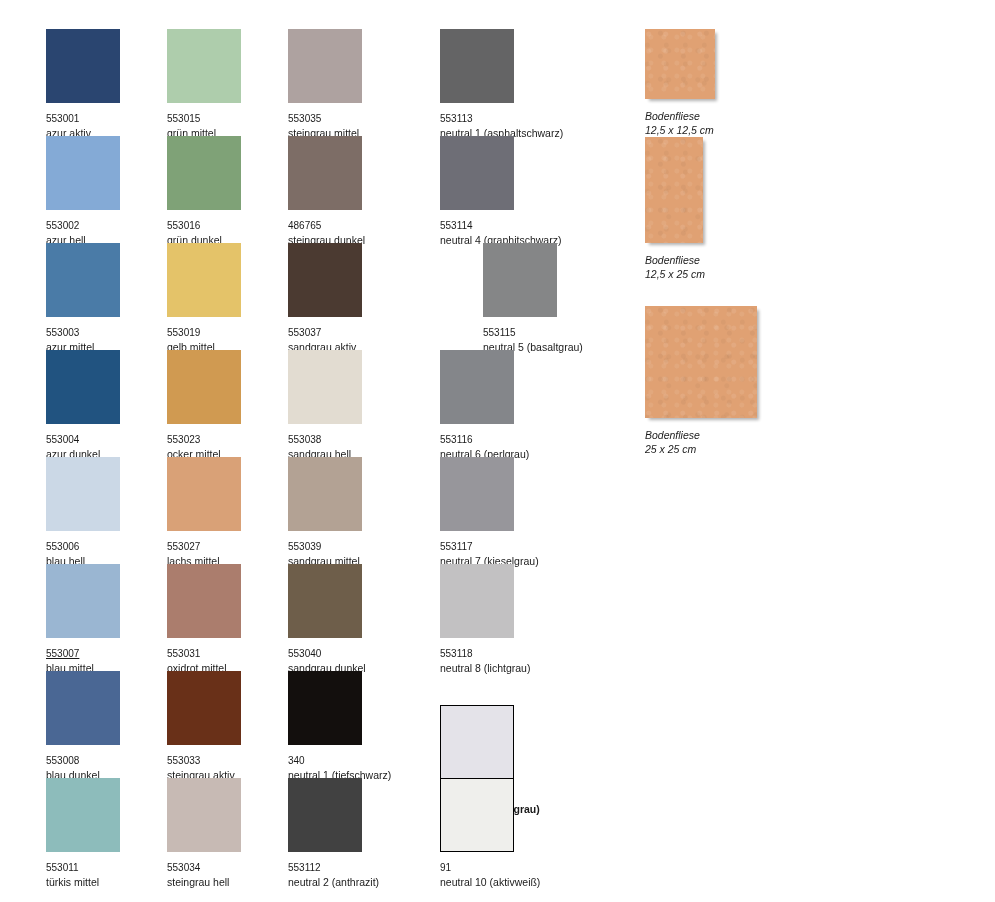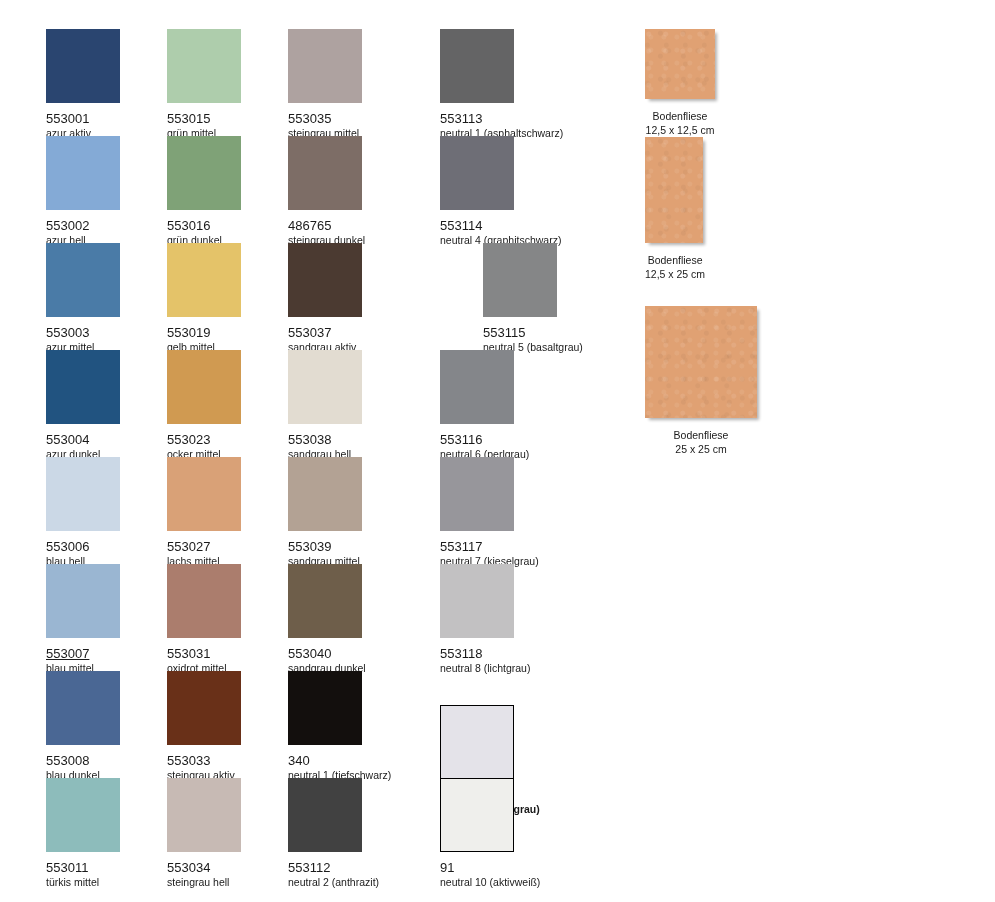--- a/index.html
+++ b/index.html
@@ -43,21 +43,21 @@
     width: 74px;
     height: 74px;
     display: block;
     box-sizing: border-box;
   }
   .swatch-chip.bordered {
     border: 1px solid #000000;
   }
 
   .swatch-code {
-    font-size: 13px;
+    font-size: 10px;
     line-height: 13px;
     margin-top: 9px;
     white-space: nowrap;
     color: #1a1a1a;
   }
   .swatch-name {
     font-size: 10.5px;
     line-height: 13px;
     margin-top: 2px;
     white-space: nowrap;
@@ -81,25 +81,25 @@
     background-image:
       radial-gradient(circle at 22% 30%, rgba(255,255,255,0.09) 0 2px, rgba(0,0,0,0) 3px),
       radial-gradient(circle at 67% 18%, rgba(0,0,0,0.035) 0 2px, rgba(0,0,0,0) 3px),
       radial-gradient(circle at 45% 62%, rgba(255,255,255,0.07) 0 2px, rgba(0,0,0,0) 3px),
       radial-gradient(circle at 82% 75%, rgba(0,0,0,0.03) 0 2px, rgba(0,0,0,0) 3px),
       radial-gradient(circle at 12% 85%, rgba(0,0,0,0.03) 0 2px, rgba(0,0,0,0) 3px);
     background-size: 17px 17px, 23px 23px, 13px 13px, 29px 29px, 19px 19px;
     box-shadow: 3px 3px 3px -1px rgba(0,0,0,0.30);
   }
   .tile-caption {
+    font-style: italic;
     font-size: 10.5px;
     line-height: 14px;
     color: #1a1a1a;
     white-space: nowrap;
-    text-align: center;
   }
   .tile-caption-1 { margin-top: 10px; }
 </style>
 </head>
 <body>
 
 <div id="sheet">
 
   <div class="swatch-grid" id="swatch-grid">
       <div class="swatch-cell" style="left: 0px; top: 0px;">

